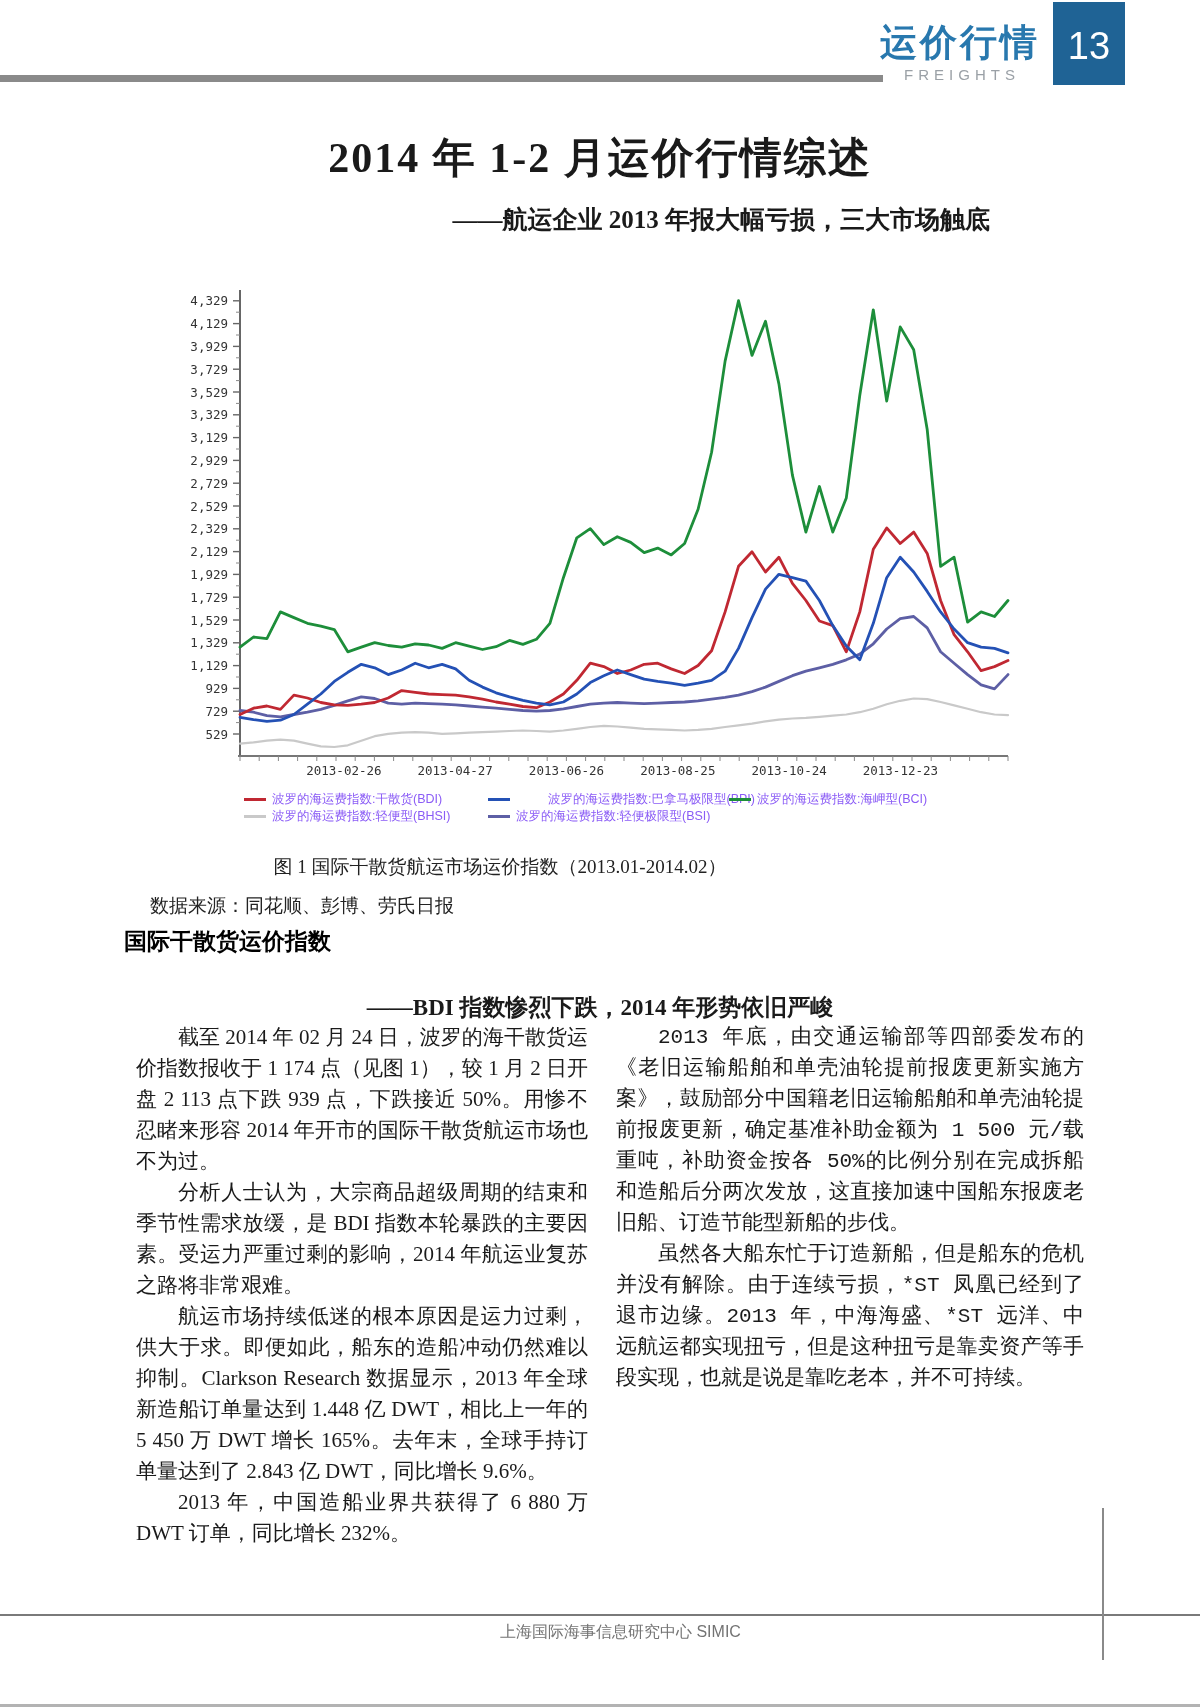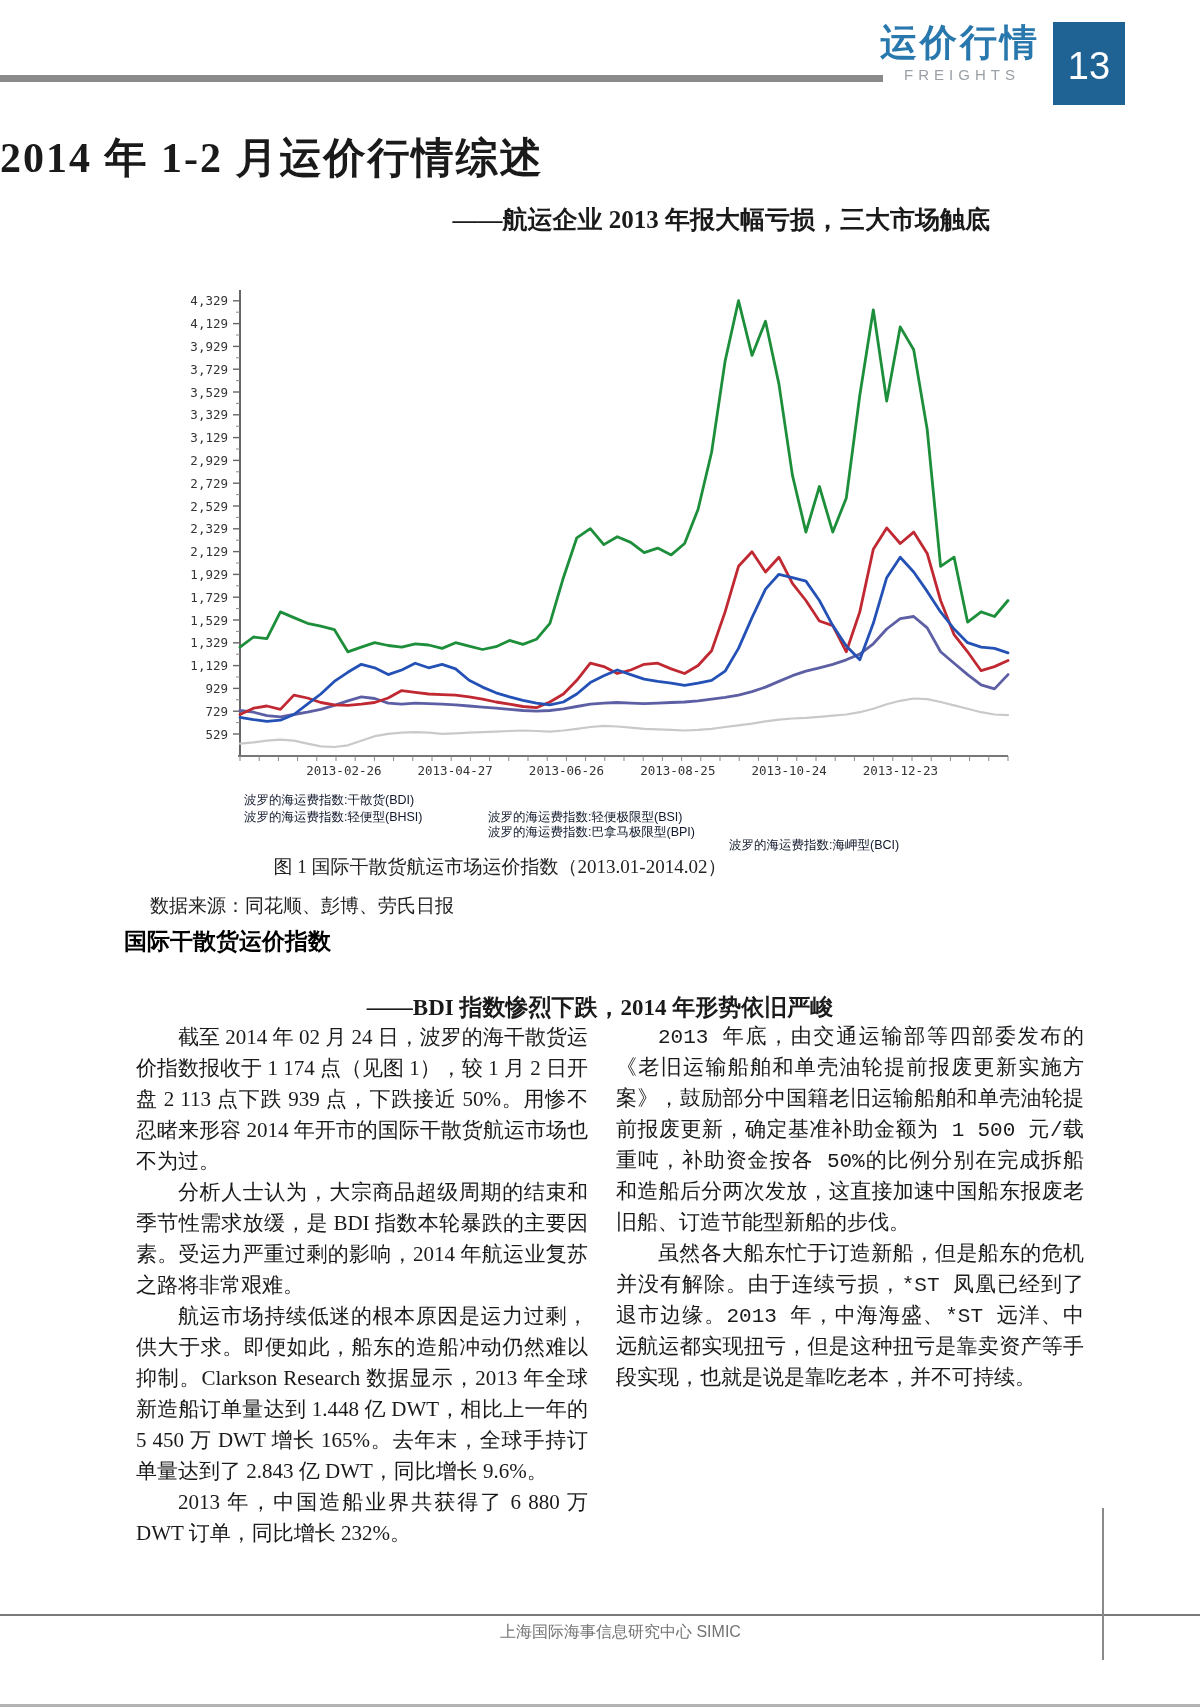--- a/index.html
+++ b/index.html
@@ -8,32 +8,32 @@
   .abs{position:absolute;}
 
   
   .header-bar{left:0;top:75px;width:883px;height:7px;background:#8a8a8a;}
   .header-title{left:880px;top:18px;width:160px;text-align:right;font-family:"Liberation Sans","DejaVu Sans",sans-serif;
                 font-weight:bold;font-size:37px;letter-spacing:3px;color:#2878ae;white-space:nowrap;}
   .header-sub{left:884px;top:66px;width:156px;text-align:center;font-family:"Liberation Sans","DejaVu Sans",sans-serif;
               font-size:15px;letter-spacing:5px;color:#9aa0a6;}
   .page-box{left:1053px;top:2px;width:72px;height:83px;background:#1f6395;color:#fff;
             display:flex;align-items:center;justify-content:center;
-            font-family:"Liberation Sans","DejaVu Sans",sans-serif;font-size:38px;padding-top:6px;box-sizing:border-box;margin-top:20px;}
-
-  
-  .doc-title{left:0;top:130px;width:1200px;text-align:left;font-size:42px;font-weight:bold;letter-spacing:2px;}
+            font-family:"Liberation Sans","DejaVu Sans",sans-serif;font-size:38px;padding-top:6px;box-sizing:border-box;}
+
+  
+  .doc-title{left:0;top:130px;width:1200px;text-align:center;font-size:42px;font-weight:bold;letter-spacing:2px;}
   .doc-subtitle{left:0;top:203px;width:990px;text-align:right;font-size:25px;font-weight:bold;white-space:nowrap;}
 
   
   #chart-svg{left:0;top:260px;}
   .legend-item{display:flex;align-items:center;font-family:"Liberation Sans","DejaVu Sans",sans-serif;
-               font-size:12.5px;color:#0f172a;white-space:nowrap;height:14px;flex-direction:column;}
+               font-size:12.5px;color:#8b5cf6;white-space:nowrap;height:14px;}
   .legend-item .swatch{display:inline-block;width:22px;height:3px;margin-right:6px;}
-  .li-r1a{left:244px;top:792px;} .li-r1b{left:488px;top:792px;gap:32px;} .li-r1c{left:729px;top:792px;gap:45px;}
+  .li-r1a{left:244px;top:792px;} .li-r1b{left:488px;top:792px;gap:32px;} .li-r1c{left:729px;top:792px;}
   .li-r2a{left:244px;top:809px;} .li-r2b{left:488px;top:809px;}
 
   .fig-caption{left:0;top:854px;width:1000px;text-align:center;font-size:19px;color:#222;}
   .fig-source{left:150px;top:893px;font-size:19px;color:#222;text-align:center;}
 
   .sec-heading{left:124px;top:926px;font-family:"Liberation Sans","DejaVu Sans",sans-serif;
                font-size:23px;font-weight:bold;color:#000;}
   .sec-subheading{left:0;top:992px;width:1200px;text-align:center;font-size:23px;font-weight:bold;}
 
   

